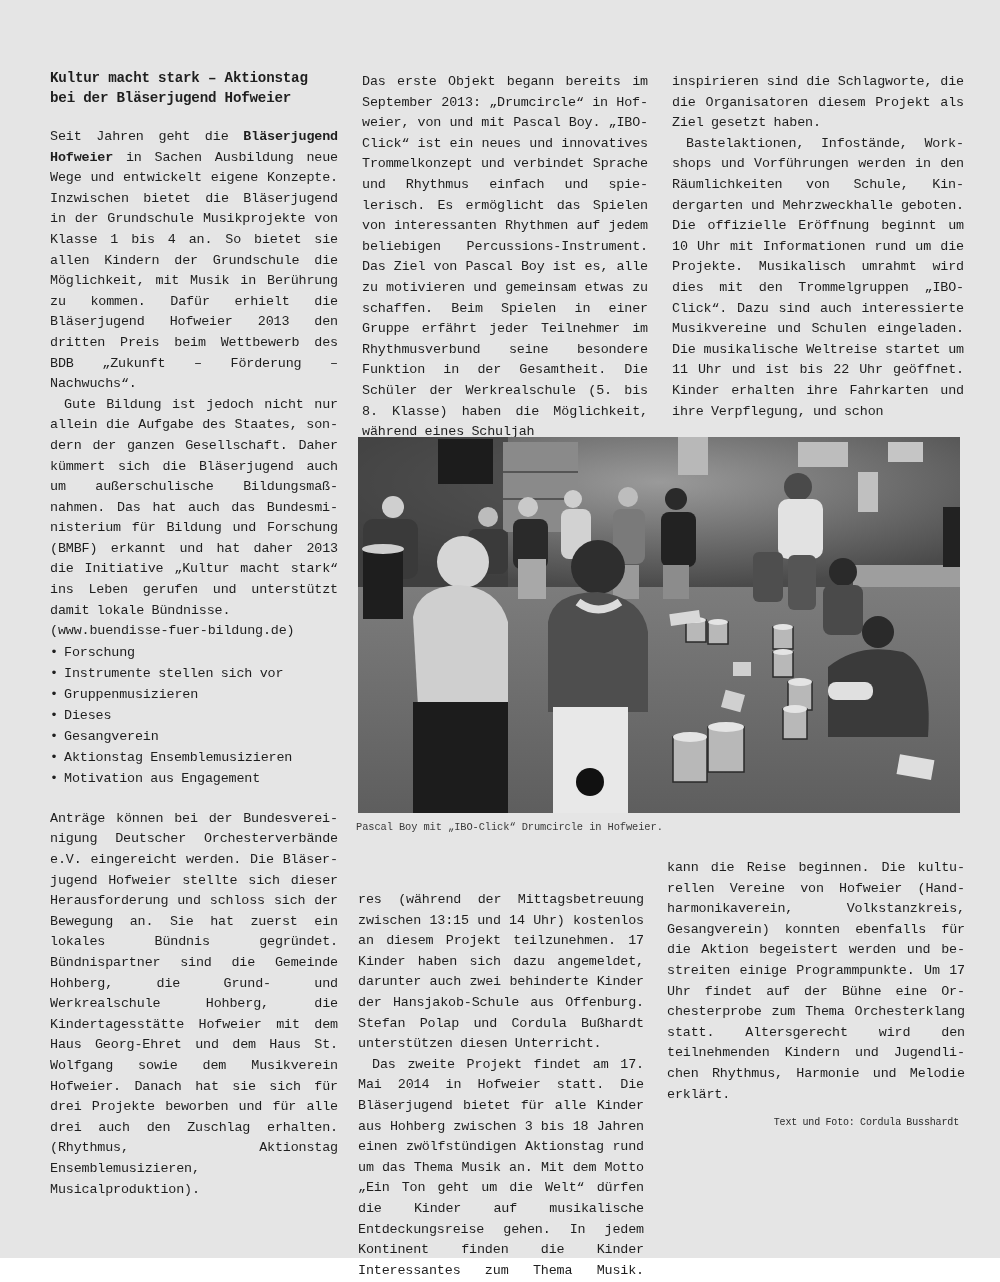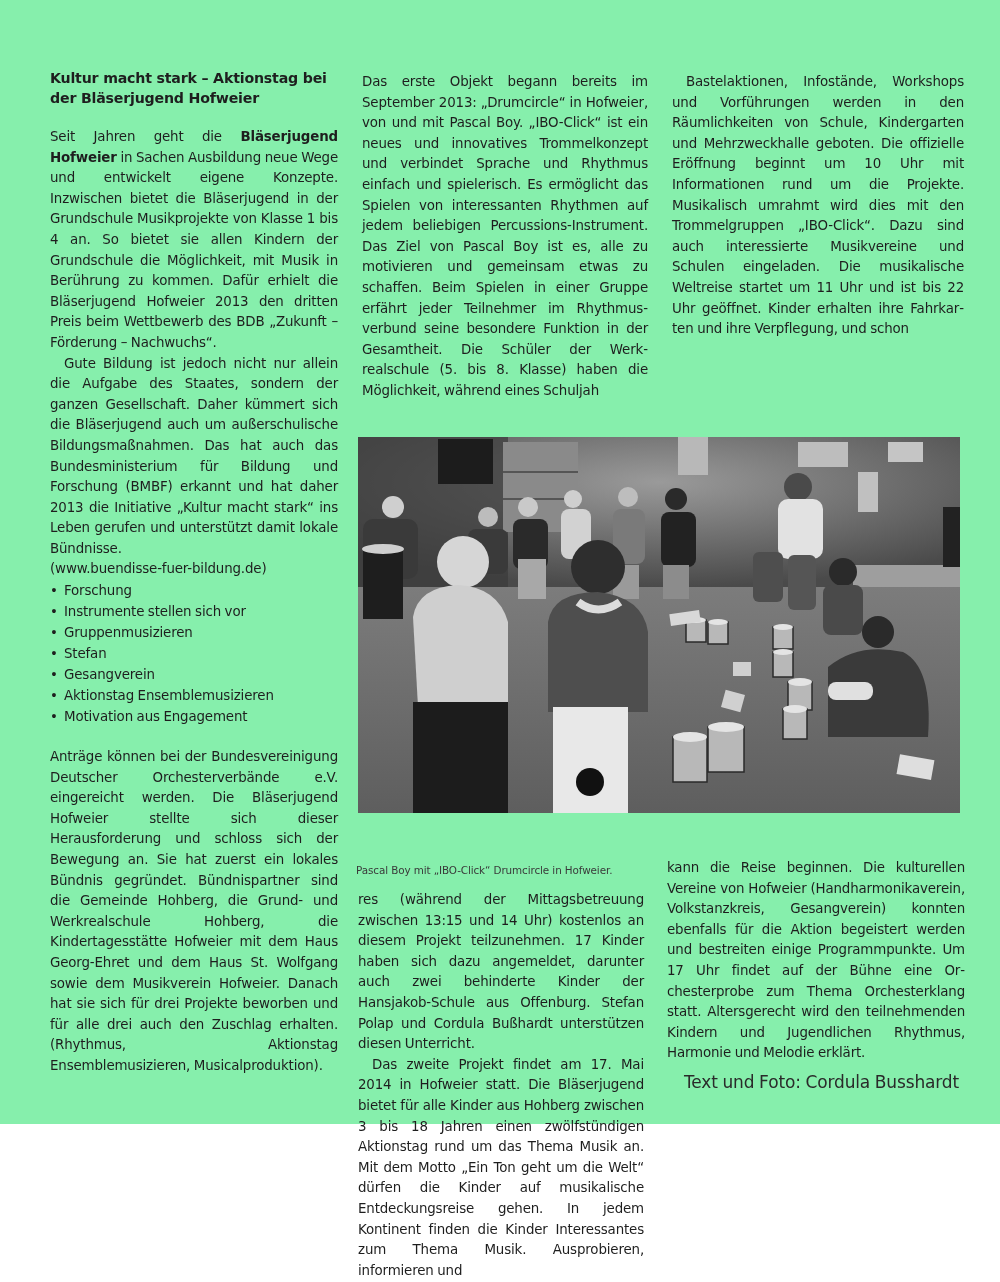--- a/index.html
+++ b/index.html
@@ -11,22 +11,23 @@
       width: 1000px;
       height: 1282px;
       position: relative;
       overflow: hidden;
       font-family: "DejaVu Sans", sans-serif;
       color: #1e1e1e;
     }
     .page {
       position: absolute;
       left: 0; top: 0;
-      width: 1000px; height: 1124px;
-      background: #86efac;
+      width: 1000px; height: 1258px;
+      background: #e5e5e5;
+      font-family: Liberation Mono, monospace;
     }
     .col {
       position: absolute;
       font-size: 13.4px;
       line-height: 20.6px;
       text-align: justify;
       hyphens: manual;
       letter-spacing: -0.15px;
       word-spacing: -0.5px;
     }
@@ -69,74 +70,75 @@
       line-height: 21px;
     }
     ul.programs li .bullet {
       position: absolute;
       left: 0;
       top: 0;
     }
     .url { text-align: left; }
     .credit {
       text-align: right;
-      font-size: 17px;
+      font-size: 10px;
       margin-top: 8px !important;
       padding-right: 6px;
       color: #2a2a2a;
     }
 
     
     .photo {
       position: absolute;
       left: 358px;
       top: 437px;
       width: 602px;
       height: 376px;
       background: #6a6a6a;
       overflow: hidden;
       filter: grayscale(1);
     }
     .photo svg { display: block; }
     .caption {
       position: absolute;
       left: 356px;
-      top: 864px;
+      top: 821px;
       font-size: 10.4px;
       color: #3a3a3a;
       letter-spacing: -0.1px;
     }
   </style>
 </head>
 <body>
 
 <div class="page">
 
   <div class="col col1">
     <h1 class="headline">Kultur macht stark – Aktionstag bei der Bläserjugend Hofweier</h1>
     <p><span>Seit Jahren geht die </span><span class="bold">Bläserjugend Hofweier</span><span> in Sachen Ausbildung neue Wege und entwickelt eigene Konzepte. Inzwischen bietet die Bläserjugend in der Grundschule Musikprojekte von Klasse 1 bis 4 an. So bietet sie allen Kin­dern der Grundschule die Möglichkeit, mit Musik in Berührung zu kommen. Dafür erhielt die Bläserjugend Hofwei­er 2013 den dritten Preis beim Wett­bewerb des BDB „Zukunft – Förderung – Nachwuchs“.</span></p>
     <p class="indent">Gute Bildung ist jedoch nicht nur allein die Aufgabe des Staates, son­dern der ganzen Gesellschaft. Daher kümmert sich die Bläserjugend auch um außerschulische Bildungsmaß­nahmen. Das hat auch das Bundesmi­nisterium für Bildung und Forschung (BMBF) erkannt und hat daher 2013 die Initiative „Kultur macht stark“ ins Leben gerufen und unterstützt damit lokale Bündnisse.</p>
     <p class="url">(www.buendisse-fuer-bildung.de)</p>
     <ul class="programs">
       <li><span class="bullet">•</span><span>Forschung</span></li>
       <li><span class="bullet">•</span><span>Instrumente stellen sich vor</span></li>
       <li><span class="bullet">•</span><span>Gruppenmusizieren</span></li>
-      <li><span class="bullet">•</span><span>Stefan</span></li>
+      <li><span class="bullet">•</span><span>Dieses</span></li>
       <li><span class="bullet">•</span><span>Gesangverein</span></li>
       <li><span class="bullet">•</span><span>Aktionstag Ensemblemusizieren</span></li>
       <li><span class="bullet">•</span><span>Motivation aus Engagement</span></li>
     </ul>
     <p>Anträge können bei der Bundesverei­nigung Deutscher Orchesterverbände e.V. eingereicht werden. Die Bläser­jugend Hofweier stellte sich dieser Herausforderung und schloss sich der Bewegung an. Sie hat zuerst ein loka­les Bündnis gegründet. Bündnispart­ner sind die Gemeinde Hohberg, die Grund- und Werkrealschule Hohberg, die Kindertagesstätte Hofweier mit dem Haus Georg-Ehret und dem Haus St. Wolfgang sowie dem Musikverein Hofweier. Danach hat sie sich für drei Projekte beworben und für alle drei auch den Zuschlag erhalten. (Rhyth­mus, Aktionstag Ensemblemusizieren, Musicalproduktion).</p>
   </div>
 
   <div class="col col2">
     <p>Das erste Objekt begann bereits im September 2013: „Drumcircle“ in Hof­weier, von und mit Pascal Boy. „IBO-Click“ ist ein neues und innovatives Trommelkonzept und verbindet Spra­che und Rhythmus einfach und spie­lerisch. Es ermöglicht das Spielen von interessanten Rhythmen auf jedem beliebigen Percussions-Instrument. Das Ziel von Pascal Boy ist es, alle zu motivieren und gemeinsam etwas zu schaffen. Beim Spielen in einer Gruppe erfährt jeder Teilnehmer im Rhythmus­verbund seine besondere Funktion in der Gesamtheit. Die Schüler der Werk­realschule (5. bis 8. Klasse) haben die Möglichkeit, während eines Schuljah­</p>
   </div>
 
   <div class="col col3">
+    <p>inspirieren sind die Schlagworte, die die Organisatoren diesem Projekt als Ziel gesetzt haben.</p>
     <p class="indent">Bastelaktionen, Infostände, Work­shops und Vorführungen werden in den Räumlichkeiten von Schule, Kin­dergarten und Mehrzweckhalle gebo­ten. Die offizielle Eröffnung beginnt um 10 Uhr mit Informationen rund um die Projekte. Musikalisch umrahmt wird dies mit den Trommelgruppen „IBO-Click“. Dazu sind auch interes­sierte Musikvereine und Schulen ein­geladen. Die musikalische Weltreise startet um 11 Uhr und ist bis 22 Uhr geöffnet. Kinder erhalten ihre Fahrkar­ten und ihre Verpflegung, und schon</p>
   </div>
 
   <div class="photo">
     <svg width="602" height="376" viewBox="0 0 602 376">
       <defs>
         <linearGradient id="floor" x1="0" y1="0" x2="0" y2="1">
           <stop offset="0" stop-color="#7c7c7c"></stop>
           <stop offset="1" stop-color="#5e5e5e"></stop>
         </linearGradient>

